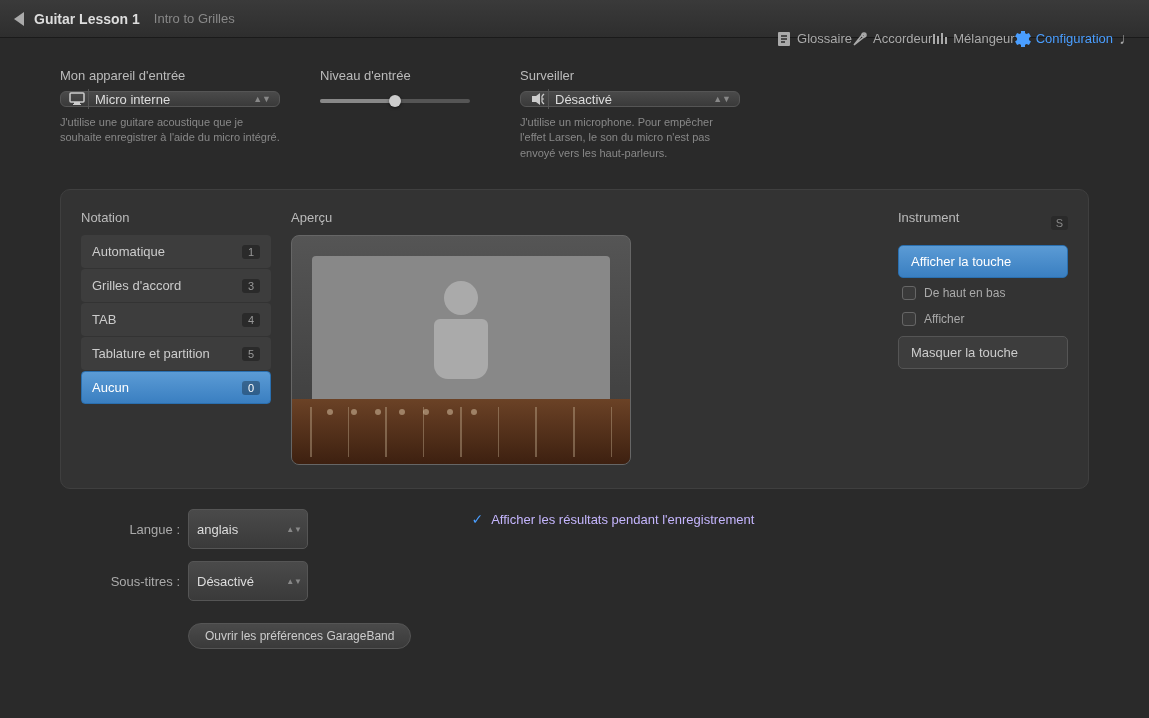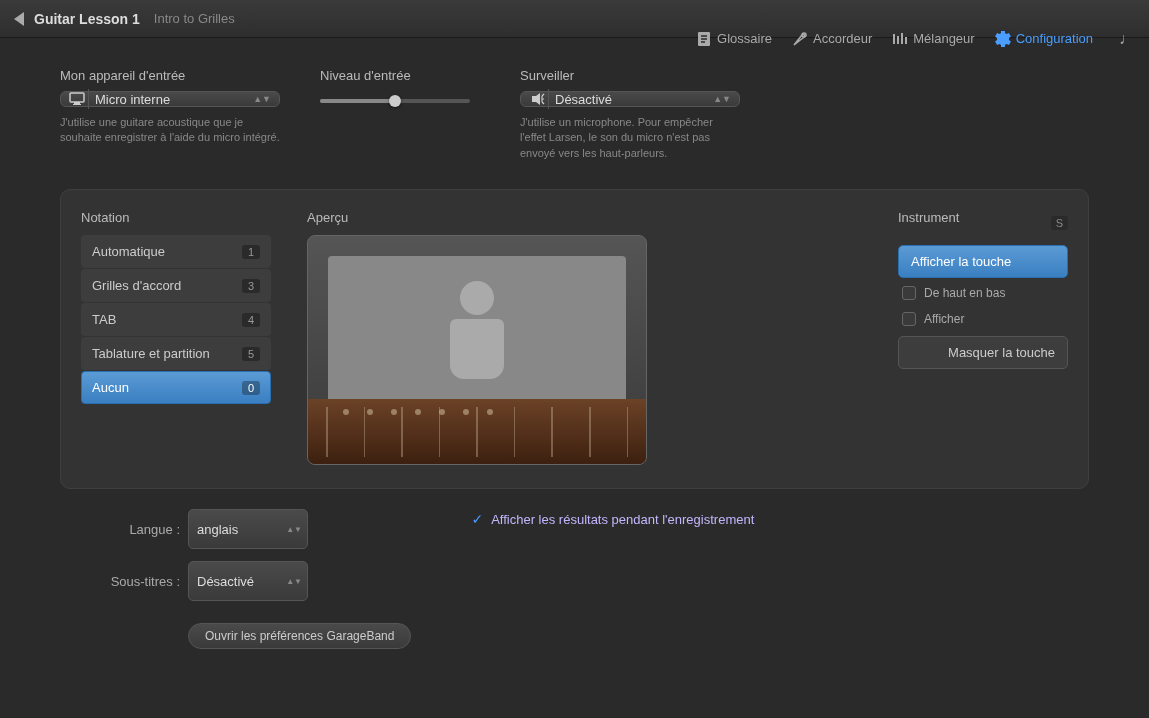--- a/index.html
+++ b/index.html
@@ -38,21 +38,20 @@
     }
     .topbar-subtitle {
       font-size: 13px;
       color: #888;
       margin-left: 4px;
     }
     .topbar-spacer { flex: 1; }
     .topbar-nav {
       display: flex;
       align-items: center;
-      gap: 20px;
       margin-top: 40px;
     }
     .topbar-nav-item {
       display: flex;
       align-items: center;
       gap: 5px;
       font-size: 13px;
       color: #aaa;
       cursor: pointer;
     }
@@ -162,21 +161,21 @@
       min-width: 220px;
     }
 
     
     .lower-panel {
       background: #333;
       border-radius: 10px;
       border: 1px solid #3f3f3f;
       padding: 20px;
       display: flex;
-      gap: 36px;
+      gap: 20px;
       min-height: 300px;
     }
 
     
     .notation-col {
       width: 190px;
       flex-shrink: 0;
     }
     .col-header {
       font-size: 13px;
@@ -330,21 +329,21 @@
     }
     .checkbox-label {
       font-size: 12px;
       color: #aaa;
     }
     .instrument-btn.masquer {
       background: #3d3d3d;
       color: #ccc;
       border-color: #555;
       margin-top: 4px;
-      text-align: right;
+      text-align: left;
     }
 
     
     .bottom-section {
       margin-top: 20px;
       display: flex;
       align-items: flex-start;
       padding: 0 20px;
       gap: 60px;
     }

